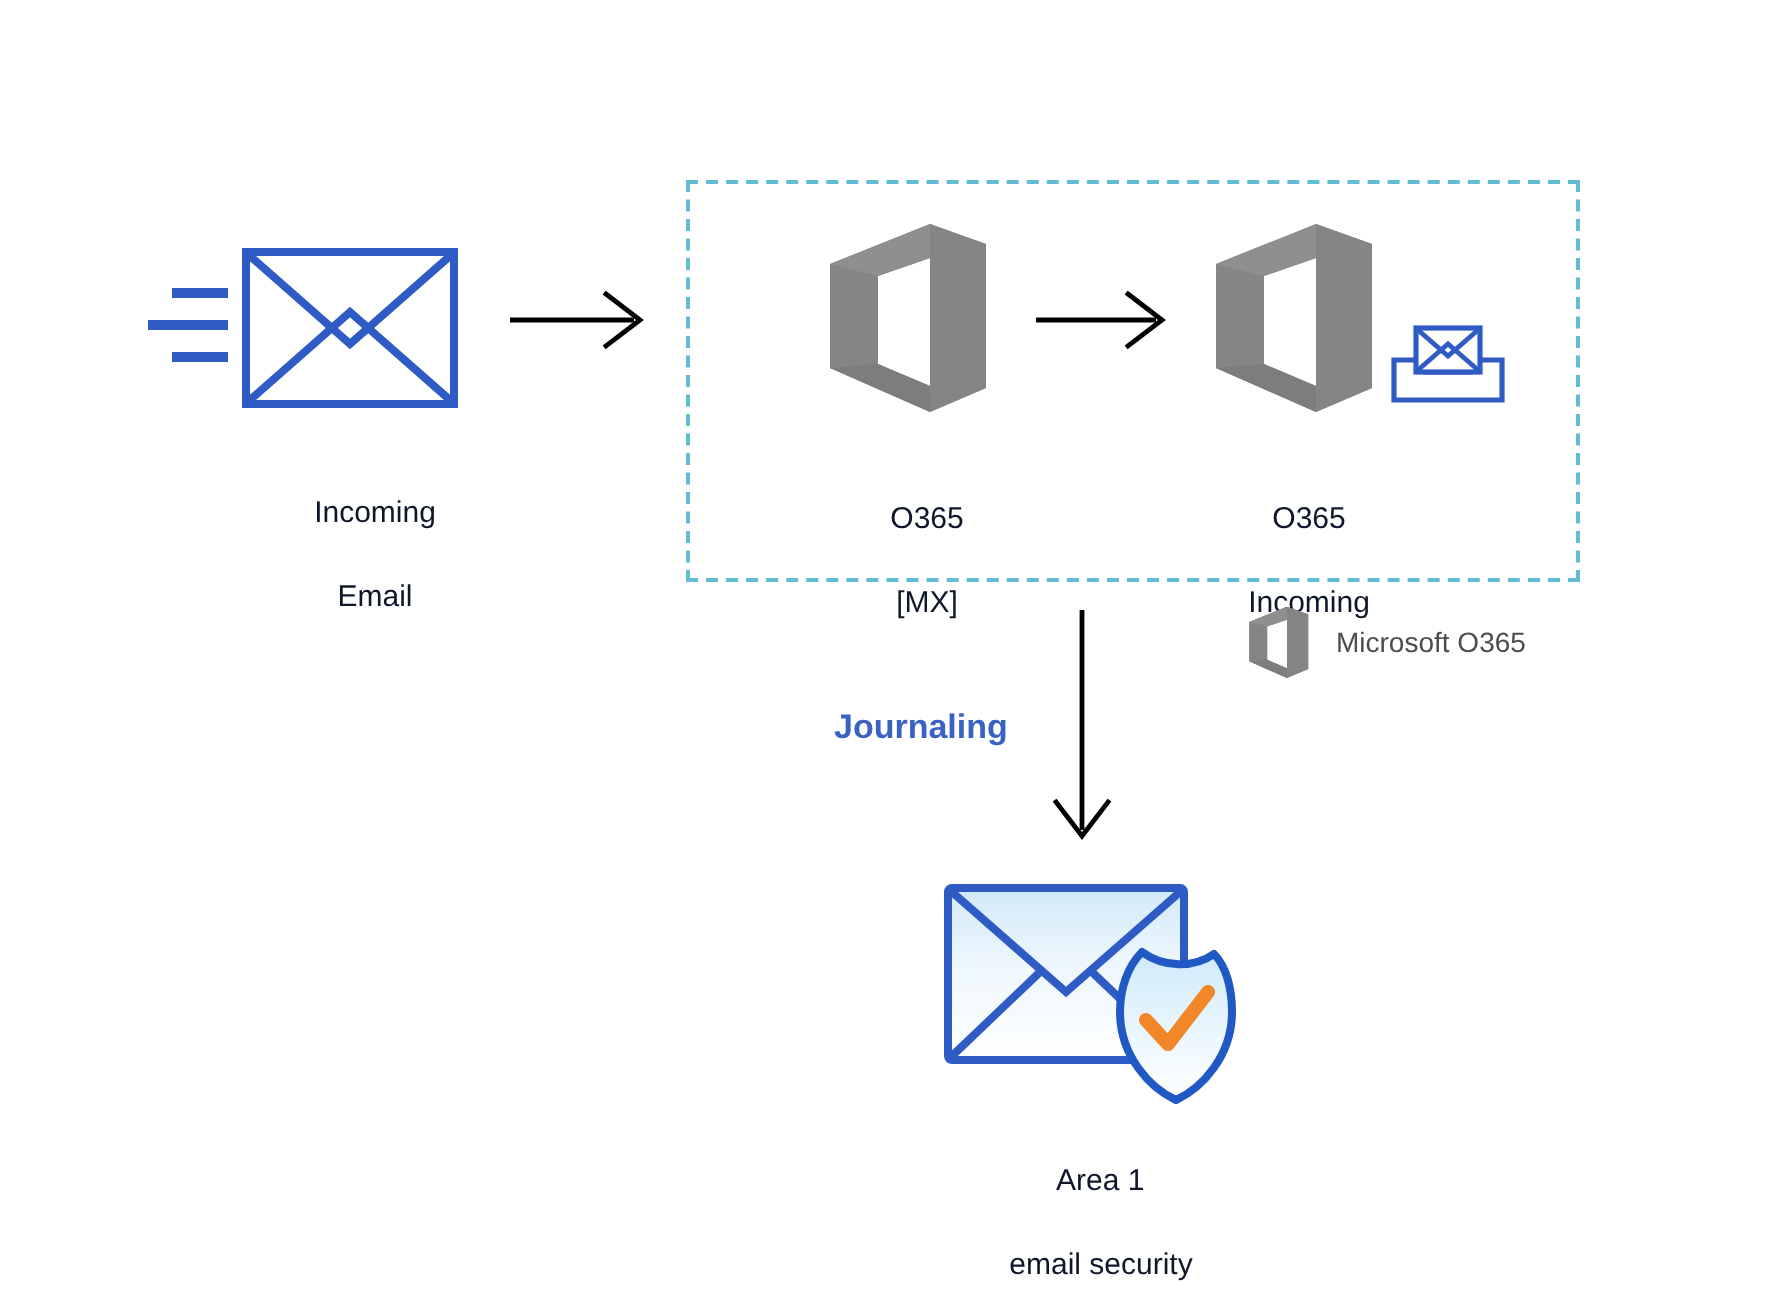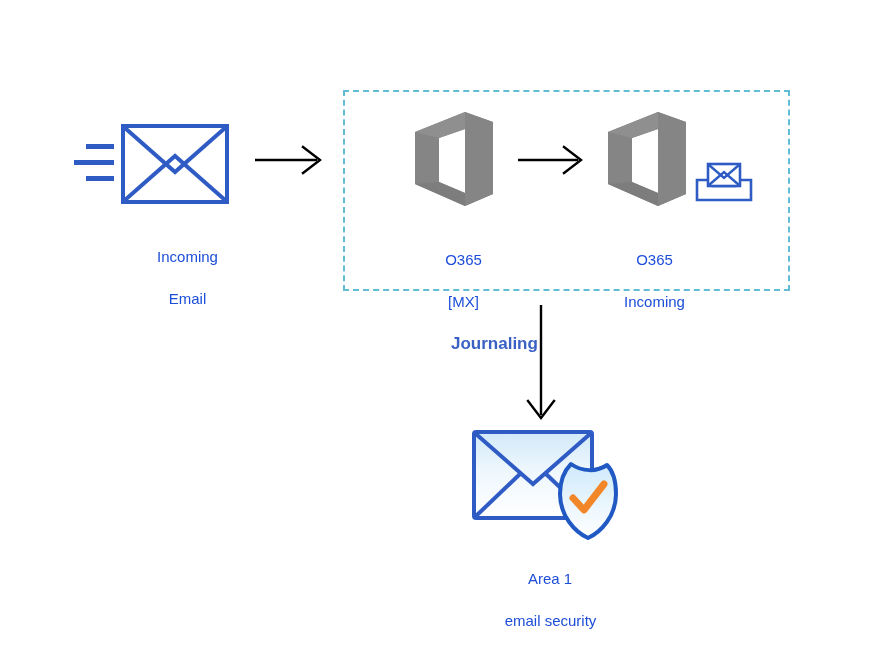--- a/index.html
+++ b/index.html
@@ -17,21 +17,21 @@
     background: #ffffff;
     overflow: hidden;
   }
   .abs { position: absolute; }
 
   
   .label {
     font-family: "Liberation Sans", sans-serif;
     font-size: 15px;
     line-height: 21px;
-    color: #1d4ed8;
+    color: #0f172a;
     text-align: center;
     white-space: pre;
   }
   .label-blue {
     font-family: "Liberation Sans", sans-serif;
     font-size: 17px;
     font-weight: bold;
     color: #3a62c4;
     white-space: pre;
   }
@@ -130,33 +130,43 @@
     <svg width="60" height="44" viewBox="0 0 60 44">
 
       <path d="M3 20 L19 20 L19 26 L41 26 L41 20 L57 20 L57 40 L3 40 Z" fill="#ffffff" stroke="#2f5bc4" stroke-width="2.6" stroke-linejoin="miter"></path>
 
       <rect x="14" y="4" width="32" height="22" fill="#ffffff" stroke="#2f5bc4" stroke-width="2.6"></rect>
       <path d="M15 5 L30 18 L45 5" fill="none" stroke="#2f5bc4" stroke-width="2.4"></path>
       <path d="M15 25 L30 12 L45 25" fill="none" stroke="#2f5bc4" stroke-width="2.4"></path>
     </svg>
   </div>
 
+  <div class="abs" style="left:620px; top:302px; display:flex; align-items:center;">
+    <svg width="36" height="38" viewBox="0 0 95 97">
+      <path d="M62 2 L90 12 L90 84 L62 96 Z" fill="#8a8a8a"></path>
+      <path d="M62 2 L12 22 L12 74 L62 96 L90 84 L90 12 Z" fill="#858585"></path>
+      <path d="M36 28 L62 19 L62 83 L36 72 Z" fill="#ffffff"></path>
+      <path d="M12 74 L36 72 L62 83 L62 96 Z" fill="#7d7d7d"></path>
+      <path d="M62 2 L12 22 L36 28 L62 19 Z" fill="#8f8f8f"></path>
+    </svg>
+    <span class="legend-label" style="margin-left:12px;">Microsoft O365</span>
+  </div>
 
-  <div class="abs" style="left:417px; top:334px;margin-left:34px;">
+  <div class="abs" style="left:417px; top:354px;">
     <span class="label-blue">Journaling</span>
   </div>
 
   <div class="abs" style="left:522px; top:305px;">
     <svg width="40" height="118" viewBox="0 0 40 118">
       <line x1="19" y1="0" x2="19" y2="110" stroke="#000000" stroke-width="2.4"></line>
       <path d="M6 96 L19 113 L32 96" fill="none" stroke="#000000" stroke-width="2.4" stroke-linecap="square"></path>
     </svg>
   </div>
 
-  <div class="abs" style="left:470px; top:424px;">
+  <div class="abs" style="left:470px; top:436px;">
     <svg width="162" height="118" viewBox="0 0 162 118">
       <defs>
         <linearGradient id="envGrad" x1="0" y1="0" x2="0" y2="1">
           <stop offset="0%" stop-color="#d2e9f9"></stop>
           <stop offset="45%" stop-color="#eef7fd"></stop>
           <stop offset="100%" stop-color="#ffffff"></stop>
         </linearGradient>
         <linearGradient id="shieldGrad" x1="0" y1="0" x2="0" y2="1">
           <stop offset="0%" stop-color="#cfeafb"></stop>
           <stop offset="55%" stop-color="#eaf6fd"></stop>

